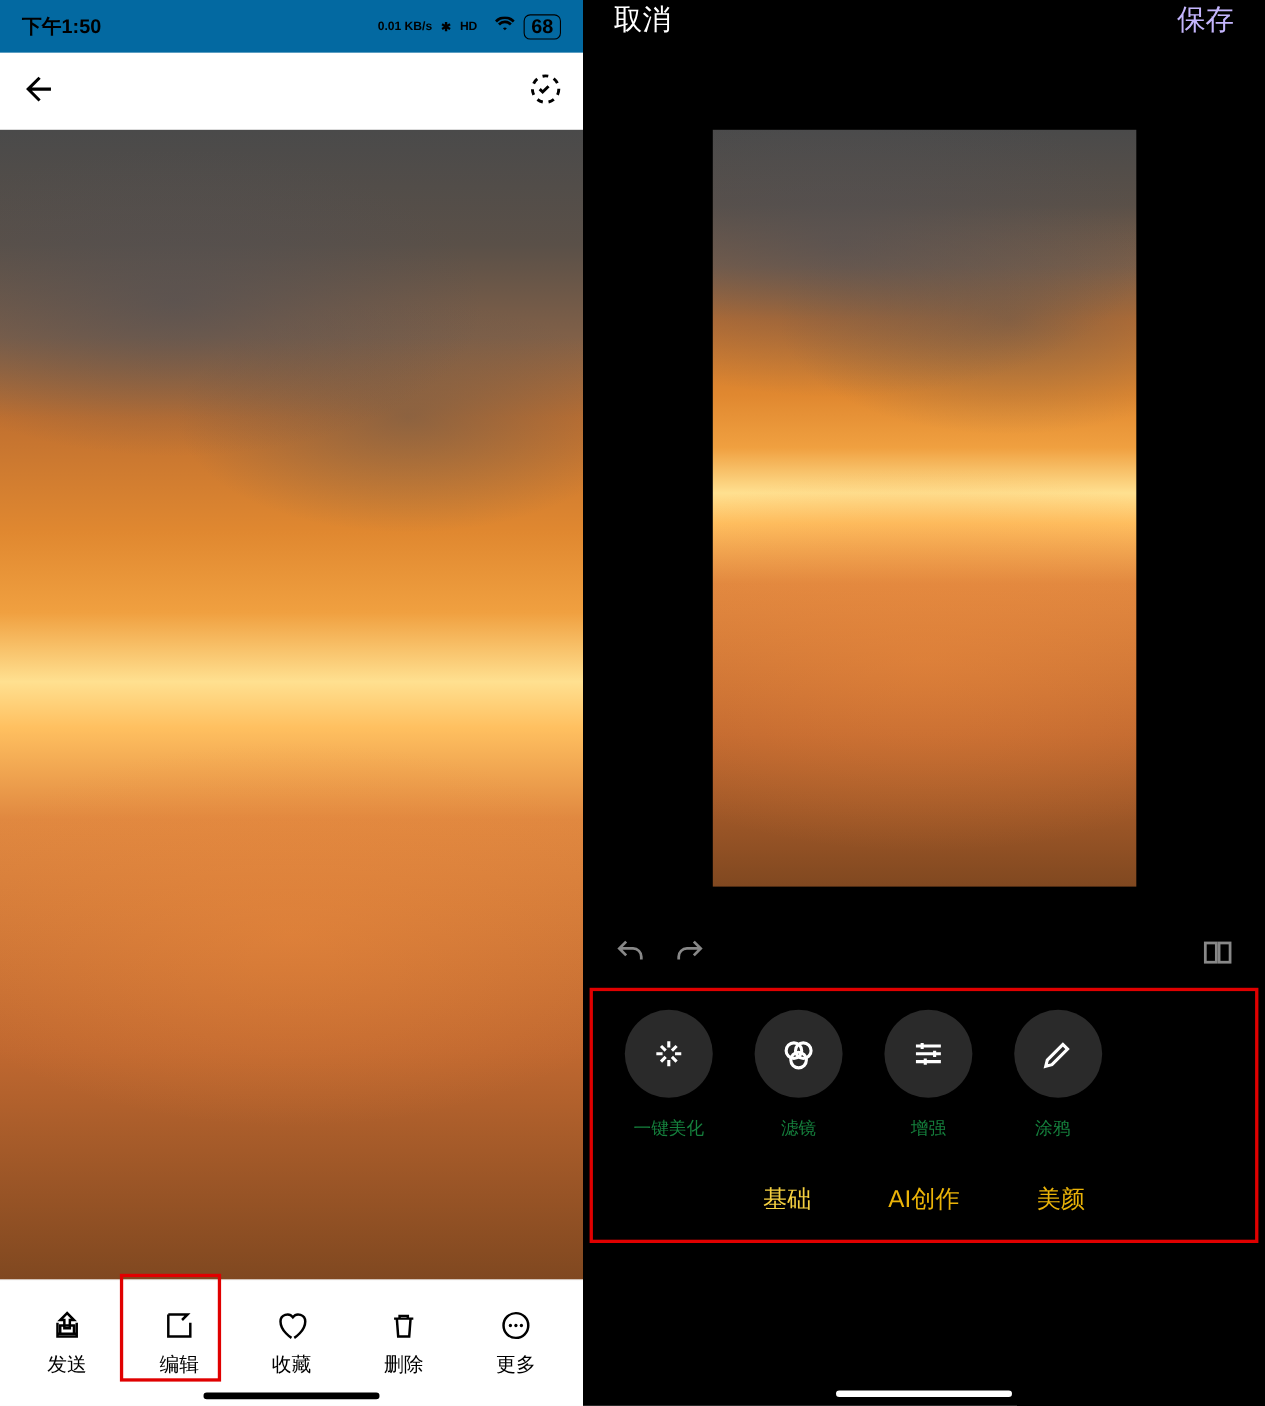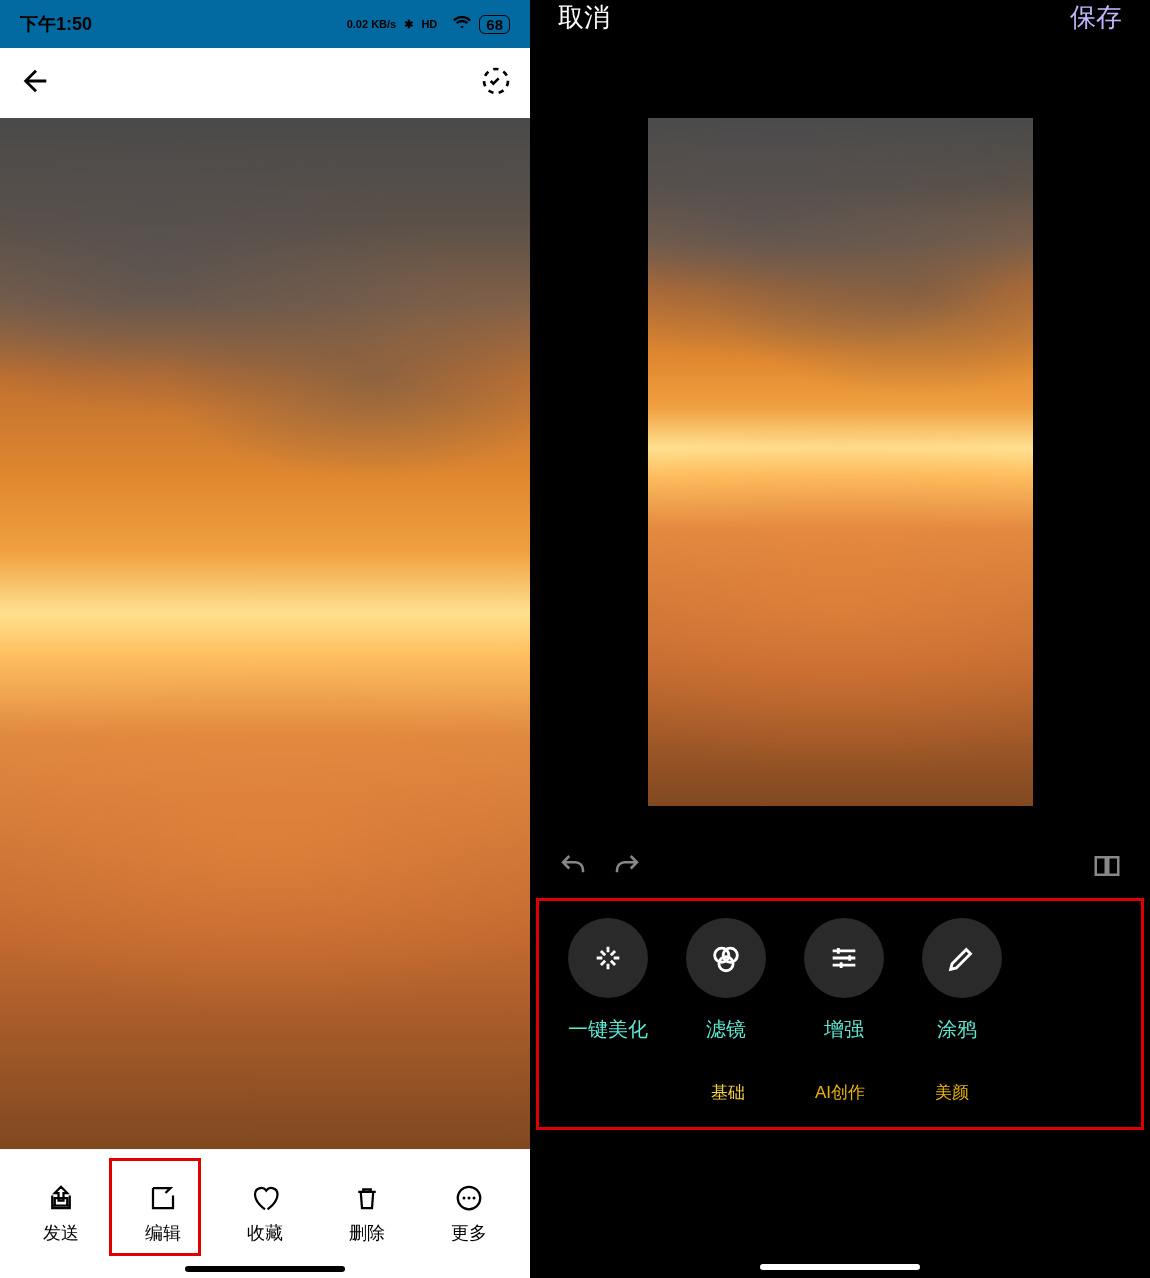--- a/index.html
+++ b/index.html
@@ -40,21 +40,21 @@
     .status-right {
       display: flex;
       align-items: center;
       gap: 8px;
       font-size: 11px;
     }
     .battery-box {
       border: 1.5px solid #000;
       border-radius: 6px;
       padding: 0 6px;
-      font-size: 15px;
+      font-size: 18px;
       text-align: center;
     }
     .app-bar {
       height: 70px;
       background: #fff;
       display: flex;
       align-items: center;
       justify-content: space-between;
       padding: 0 18px;
     }
@@ -71,21 +71,21 @@
     }
     .cloud-overlay {
       position: absolute;
       inset: 0;
       background:
         radial-gradient(ellipse 400px 200px at 30% 15%, rgba(80,80,85,0.6), transparent 70%),
         radial-gradient(ellipse 300px 150px at 70% 25%, rgba(90,85,80,0.5), transparent 70%),
         radial-gradient(ellipse 500px 250px at 50% 70%, rgba(240,140,60,0.4), transparent 70%);
     }
     .bottom-toolbar {
-      height: 129px;
+      height: 115px;
       background: #fff;
       display: flex;
       align-items: center;
       justify-content: space-around;
       padding: 0 10px;
       border-top: 1px solid rgba(0,0,0,0.05);
     }
     .tool-item {
       display: flex;
       flex-direction: column;
@@ -168,27 +168,27 @@
     .circle-btn {
       width: 80px;
       height: 80px;
       border-radius: 50%;
       background: #2a2a2a;
       display: flex;
       align-items: center;
       justify-content: center;
     }
     .circle-btn svg { width: 34px; height: 34px; stroke: #fff; fill: none; stroke-width: 2; }
-    .edit-tool-label { color: #5eead4; font-size: 20px; }
+    .edit-tool-label { color: #15803d; font-size: 16px; }
     .tab-bar {
       display: flex;
       justify-content: center;
       gap: 70px;
       padding: 38px 0 20px 0;
-      font-size: 17px;
+      font-size: 22px;
     }
     .tab-item { color: #eab308; }
     .tab-item.active { color: #f5d040; font-weight: 500; }
     .red-box-right {
       position: absolute;
       left: 6px;
       top: 898px;
       width: 608px;
       height: 232px;
       border: 3px solid #e00000;
@@ -205,21 +205,21 @@
       border-radius: 3px;
     }
   </style>
 </head>
 <body>
 
 <div class="panel-left">
   <div class="status-bar">
     <span>下午1:50</span>
     <div class="status-right">
-      <span>0.02 KB/s</span>
+      <span>0.01 KB/s</span>
       <span>✱</span>
       <span>HD</span>
       <span>
         <svg viewBox="0 0 20 16">
             <path d="M2 14h3v-4H2v4zm5 0h3V7H7v7zm5 0h3V3h-3v11zm5 0h3V0h-3v14z" fill="#000"></path>
           </svg>
       </span>
       <span>
         <svg viewBox="0 0 20 16" width="18">
             <path d="M10 14l2-2a3 3 0 00-4 0l2 2zm-5-5a7 7 0 0110 0l2-2a10 10 0 00-14 0l2 2zm-3-3a11 11 0 0116 0l2-2a14 14 0 00-20 0l2 2z" fill="#000"></path>

